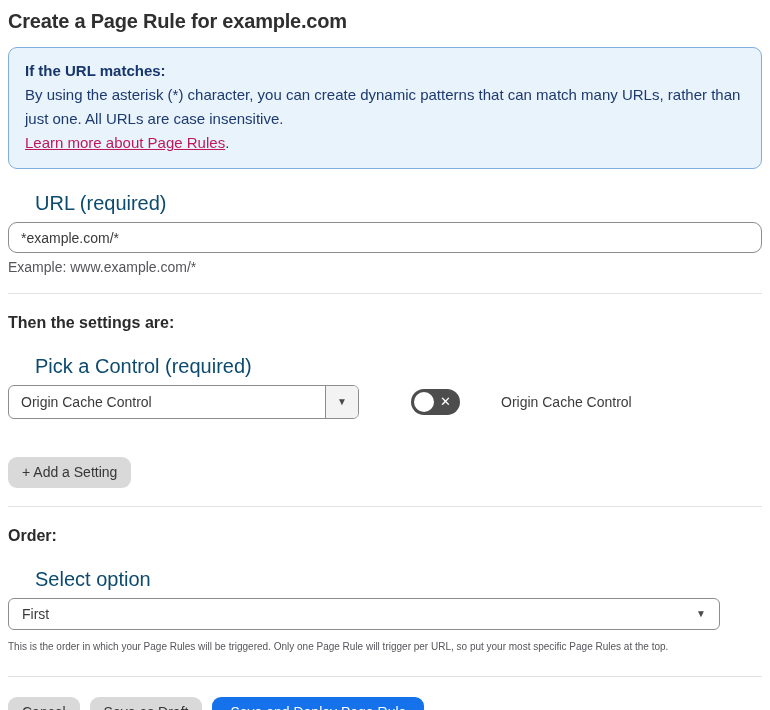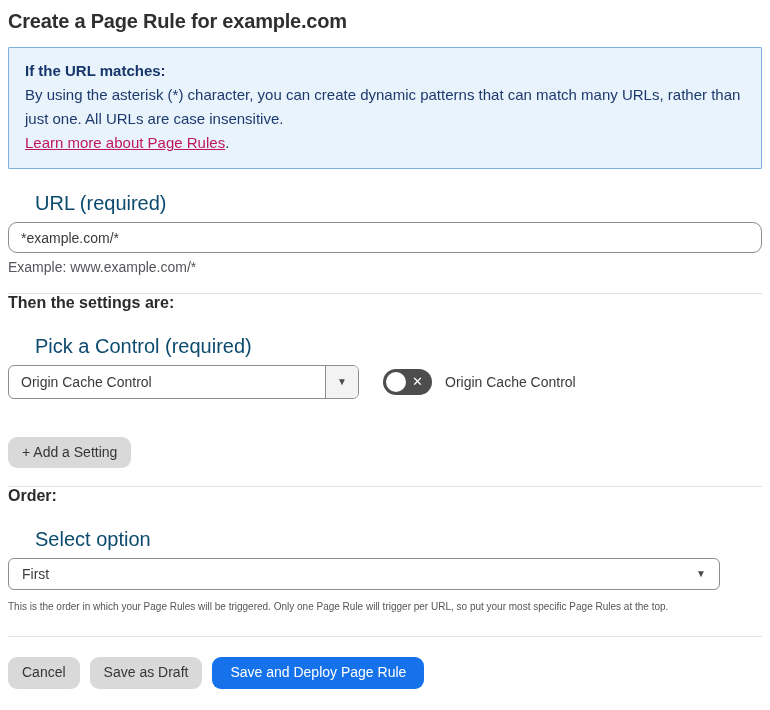--- a/index.html
+++ b/index.html
@@ -17,21 +17,21 @@
     color: #2f2f2f;
     letter-spacing: -0.2px;
     margin-top: 2px;
   }
 
   
   .info-box {
     margin-top: 14px;
     background: #e9f3fc;
     border: 1px solid #7fafe0;
-    border-radius: 1px;
+    border-radius: 9px;
     padding: 11px 16px 13px 16px;
     color: #1d3a6e;
     font-size: 15px;
     line-height: 24px;
   }
   .info-box .info-heading { font-weight: bold; font-size: 15px; color: #17366b; }
   .info-box .info-body { max-width: 720px; }
   .info-box a.info-link {
     color: #be185d;
     text-decoration: underline;
@@ -69,27 +69,29 @@
   .divider {
     border: none;
     border-top: 1px solid #e2e2e2;
     margin-top: 18px;
   }
 
   .section-heading {
     font-size: 16px;
     font-weight: bold;
     color: #2b2b2b;
+    margin-top: 20px;
   }
 
   
   .setting-row {
     margin-top: 7px;
     display: flex;
     align-items: center;
+    gap: 28px;
   }
   .setting-dropdown {
     width: 351px;
     height: 34px;
     border: 1px solid #8d8d8d;
     border-radius: 6px;
     display: flex;
     align-items: stretch;
     background: #fff;
     cursor: pointer;

